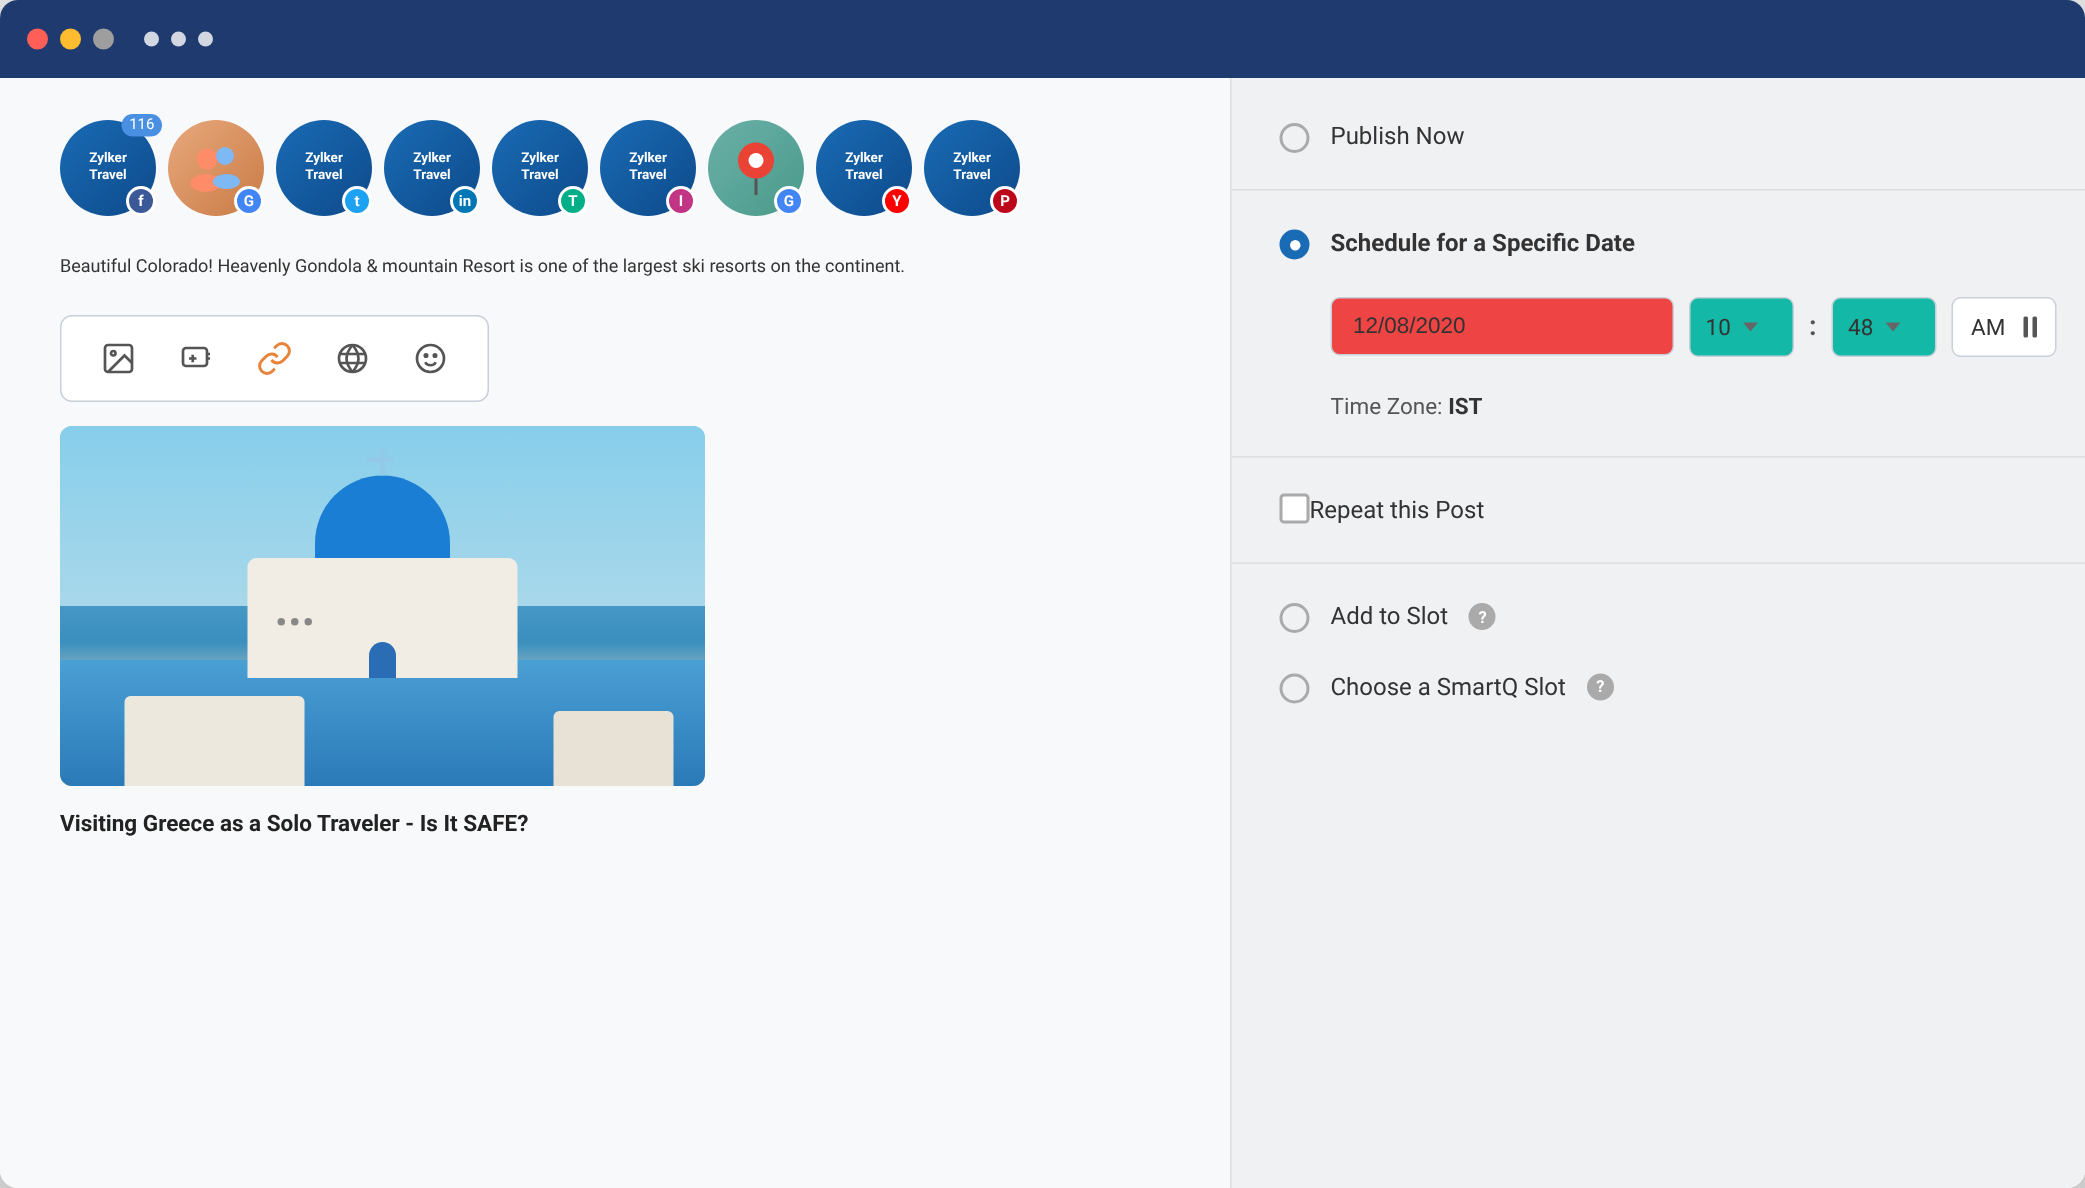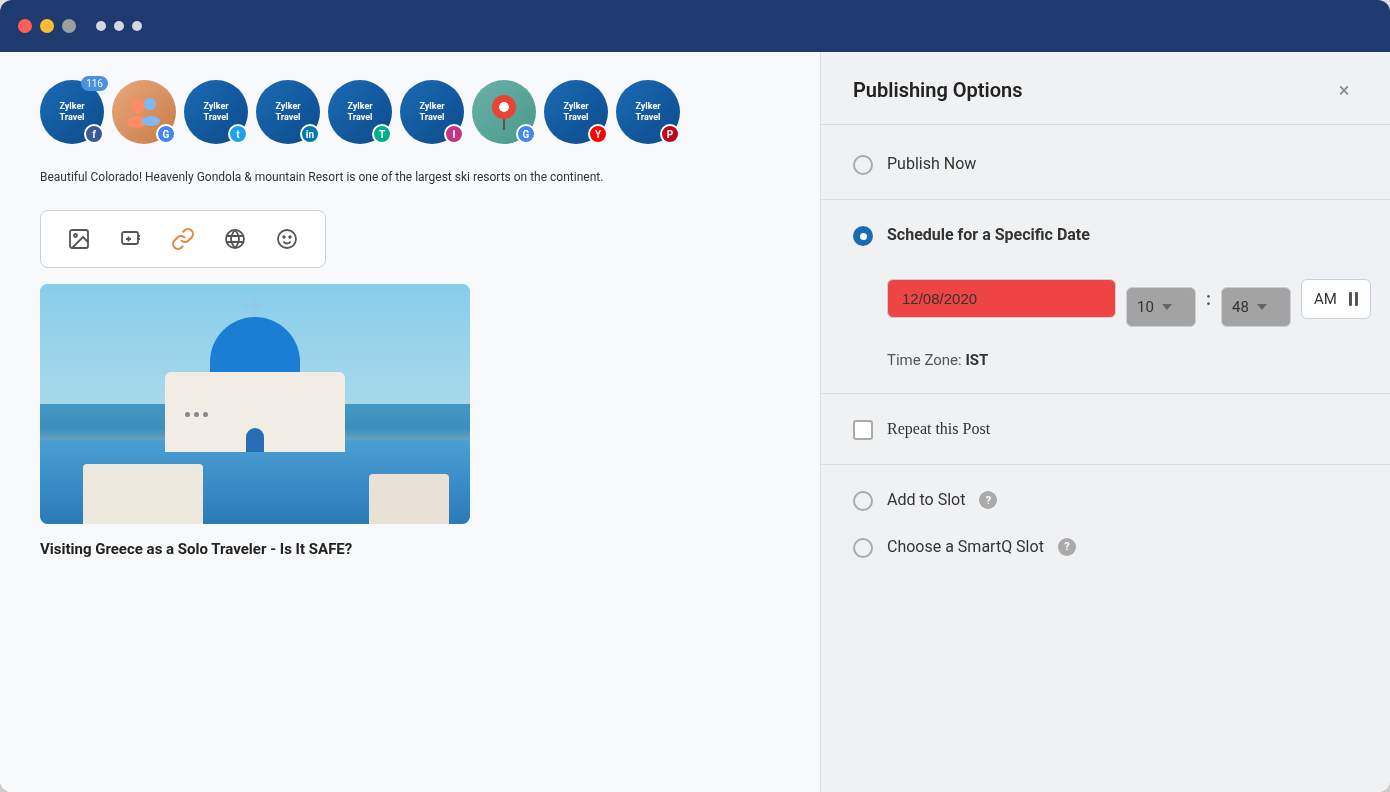--- a/index.html
+++ b/index.html
@@ -285,27 +285,26 @@
       color: #333;
       background: #ef4444;
       outline: none;
     }
     .time-select {
       border: 1.5px solid #c8d0da;
       border-radius: 6px;
       padding: 10px 10px;
       font-size: 15px;
       color: #333;
-      background: #a3a3a3;
+      background: #14b8a6;
       cursor: pointer;
       display: flex;
       align-items: center;
       gap: 8px;
       min-width: 70px;
-      margin-top: 16px;
     }
     .colon { font-size: 18px; font-weight: bold; color: #555; }
     .ampm-toggle {
       border: 1.5px solid #c8d0da;
       border-radius: 6px;
       padding: 10px 12px;
       font-size: 15px;
       color: #333;
       background: white;
       display: flex;
@@ -331,23 +330,21 @@
     }
     .timezone-row strong { font-weight: 700; color: #333; }
     .divider {
       height: 1px;
       background: #ddd;
       margin: 0 -32px;
     }
     
     .checkbox-option {
       display: flex;
-      align-items: flex-end;
-      gap: 14px;
-      font-family: Liberation Serif, serif;
+      align-items: flex-start;
     }
     .checkbox-input {
       width: 20px;
       height: 20px;
       border: 2px solid #aaa;
       border-radius: 3px;
       flex-shrink: 0;
       cursor: pointer;
       background: white;
     }
@@ -531,24 +528,20 @@
 
           <div style="position:absolute; bottom:0; left:10%; width:120px; height:60px; background:#ede8de; border-radius:4px 4px 0 0;"></div>
           <div style="position:absolute; bottom:0; right:5%; width:80px; height:50px; background:#e8e2d6; border-radius:4px 4px 0 0;"></div>
         </div>
       </div>
 
       <p class="post-caption">Visiting Greece as a Solo Traveler - Is It SAFE?</p>
     </div>
 
     <div class="right-panel">
-      <div class="panel-header">
-        <h2 class="panel-title">Publishing Options</h2>
-        <div class="close-btn">×</div>
-      </div>
 
       <div class="panel-body">
 
         <div class="radio-option">
           <div class="radio-input"></div>
           <span class="radio-label">Publish Now</span>
         </div>
 
         <div class="divider"></div>
 

